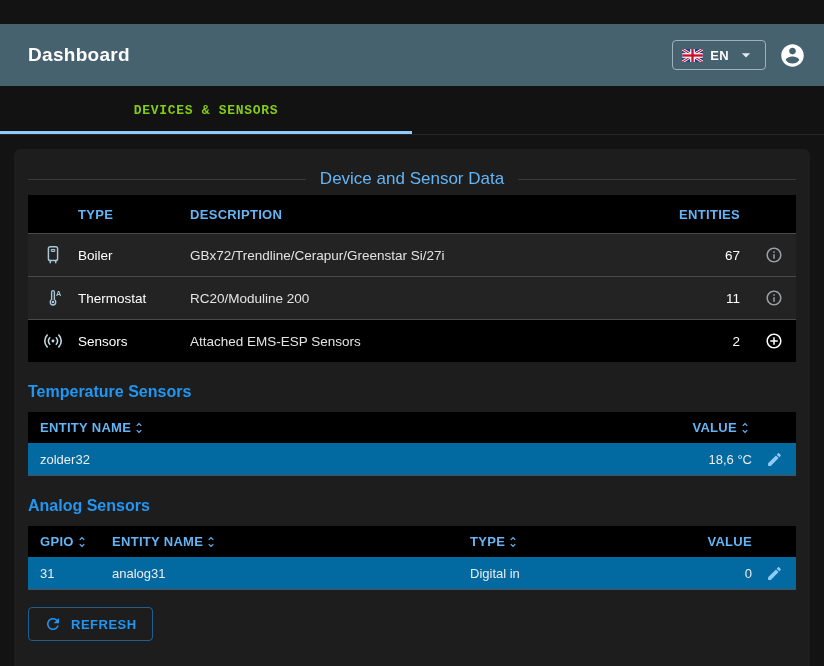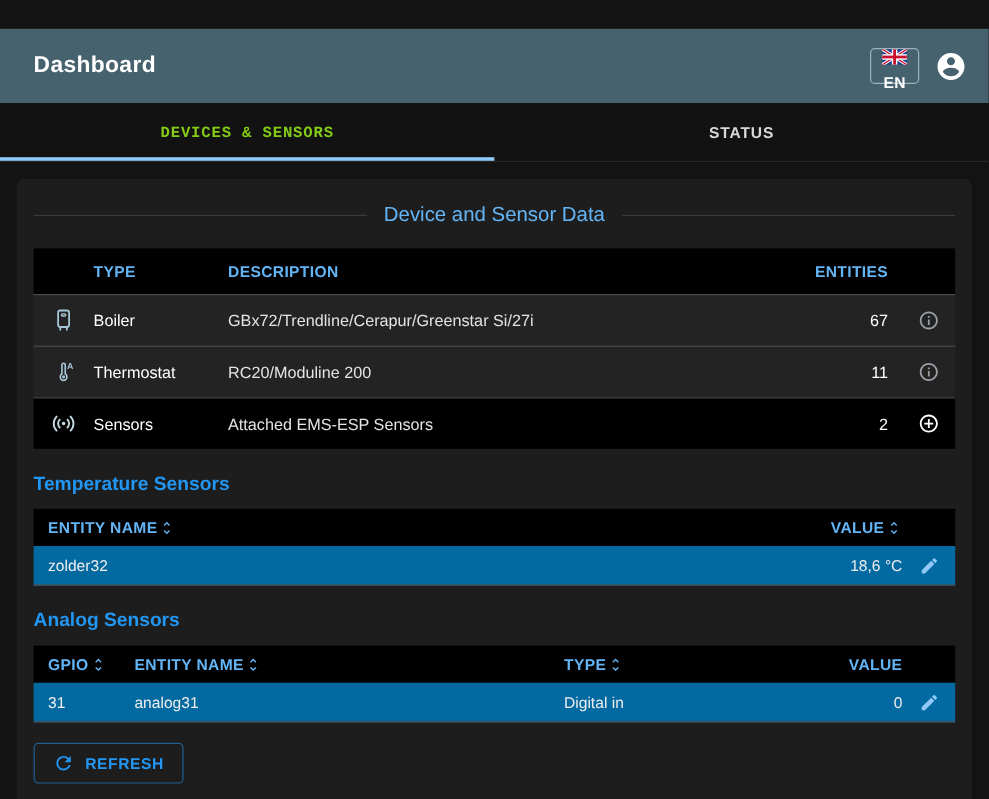--- a/index.html
+++ b/index.html
@@ -14,21 +14,21 @@
   .appbar {
     height:62px; background:#47626f;
     display:flex; align-items:center;
     padding:0 18px 0 28px;
     margin-top:24px;
   }
   .app-title { color:#ffffff; font-size:19px; font-weight:bold; letter-spacing:.3px; flex:1; }
   .lang-btn {
     display:flex; align-items:center; gap:7px;
     border:1px solid #9db2bb; border-radius:4px;
-    height:30px; padding:0 9px; cursor:pointer;flex-direction:column;
+    height:30px; padding:0 9px; cursor:pointer;
   }
   .lang-code { color:#ffffff; font-size:13px; font-weight:bold; letter-spacing:.3px; }
   .avatar-btn { margin-left:13px; display:flex; align-items:center; cursor:pointer; }
   
   .tabbar {
     height:49px; background:#121212; display:flex; position:relative;
     border-bottom:1px solid #262626;
   }
   .tab {
     width:50%; display:flex; align-items:center; justify-content:center;
@@ -37,21 +37,21 @@
   }
   .tab.active { color:#84cc16;font-family:Liberation Mono, monospace; }
   .tab-indicator { position:absolute; left:0; bottom:0; width:50%; height:3px; background:#90caf9; }
   
   .card {
     margin:14px; background:#1d1d1d; border-radius:6px;
     padding:14px 14px 16px; min-height:527px;
   }
   .card-title-row {
     display:flex; align-items:center; gap:14px;
-    color:#64b5f6; font-size:17px; margin:6px 0 18px;
+    color:#64b5f6; font-size:17px; margin:6px 0 6px;
   }
   .divider-line { flex:1; height:1px; background:#3a3a3a; }
   
   .dev-grid { display:grid; grid-template-columns:50px 112px 1fr 92px 44px; align-items:center; }
   .dev-header {
     background:#000000; height:38px;
     color:#64b5f6; font-weight:bold; font-size:13px; letter-spacing:.3px;
   }
   .dev-row {
     height:43px; background:#232323; border-top:1px solid #4a4a4a;
@@ -120,21 +120,20 @@
     <span style="display:flex;">
       <svg width="27" height="27" viewBox="0 0 24 24" fill="#ffffff">
         <path d="M12 2C6.48 2 2 6.48 2 12s4.48 10 10 10 10-4.48 10-10S17.52 2 12 2zm0 3c1.66 0 3 1.34 3 3s-1.34 3-3 3-3-1.34-3-3 1.34-3 3-3zm0 14.2c-2.5 0-4.71-1.28-6-3.22.03-1.99 4-3.08 6-3.08 1.99 0 5.97 1.09 6 3.08-1.29 1.94-3.5 3.22-6 3.22z"></path>
       </svg>
     </span>
   </div>
 </div>
 
 <div class="tabbar">
   <div class="tab active">DEVICES &amp; SENSORS</div>
-  <div class="tab">STATUS</div>
   <div class="tab-indicator"></div>
 </div>
 
 <div class="card">
 
   <div class="card-title-row">
     <span class="divider-line"></span>
     <span>Device and Sensor Data</span>
     <span class="divider-line"></span>
   </div>

